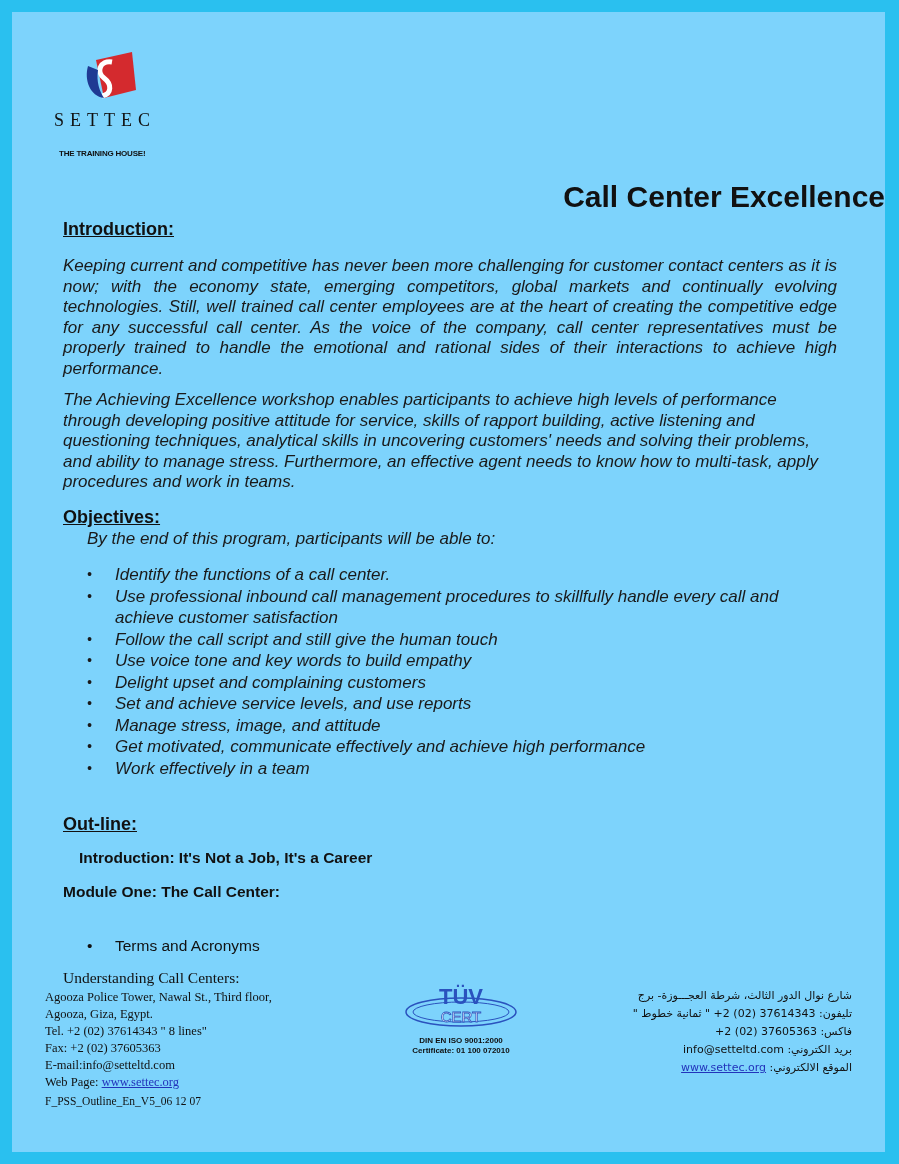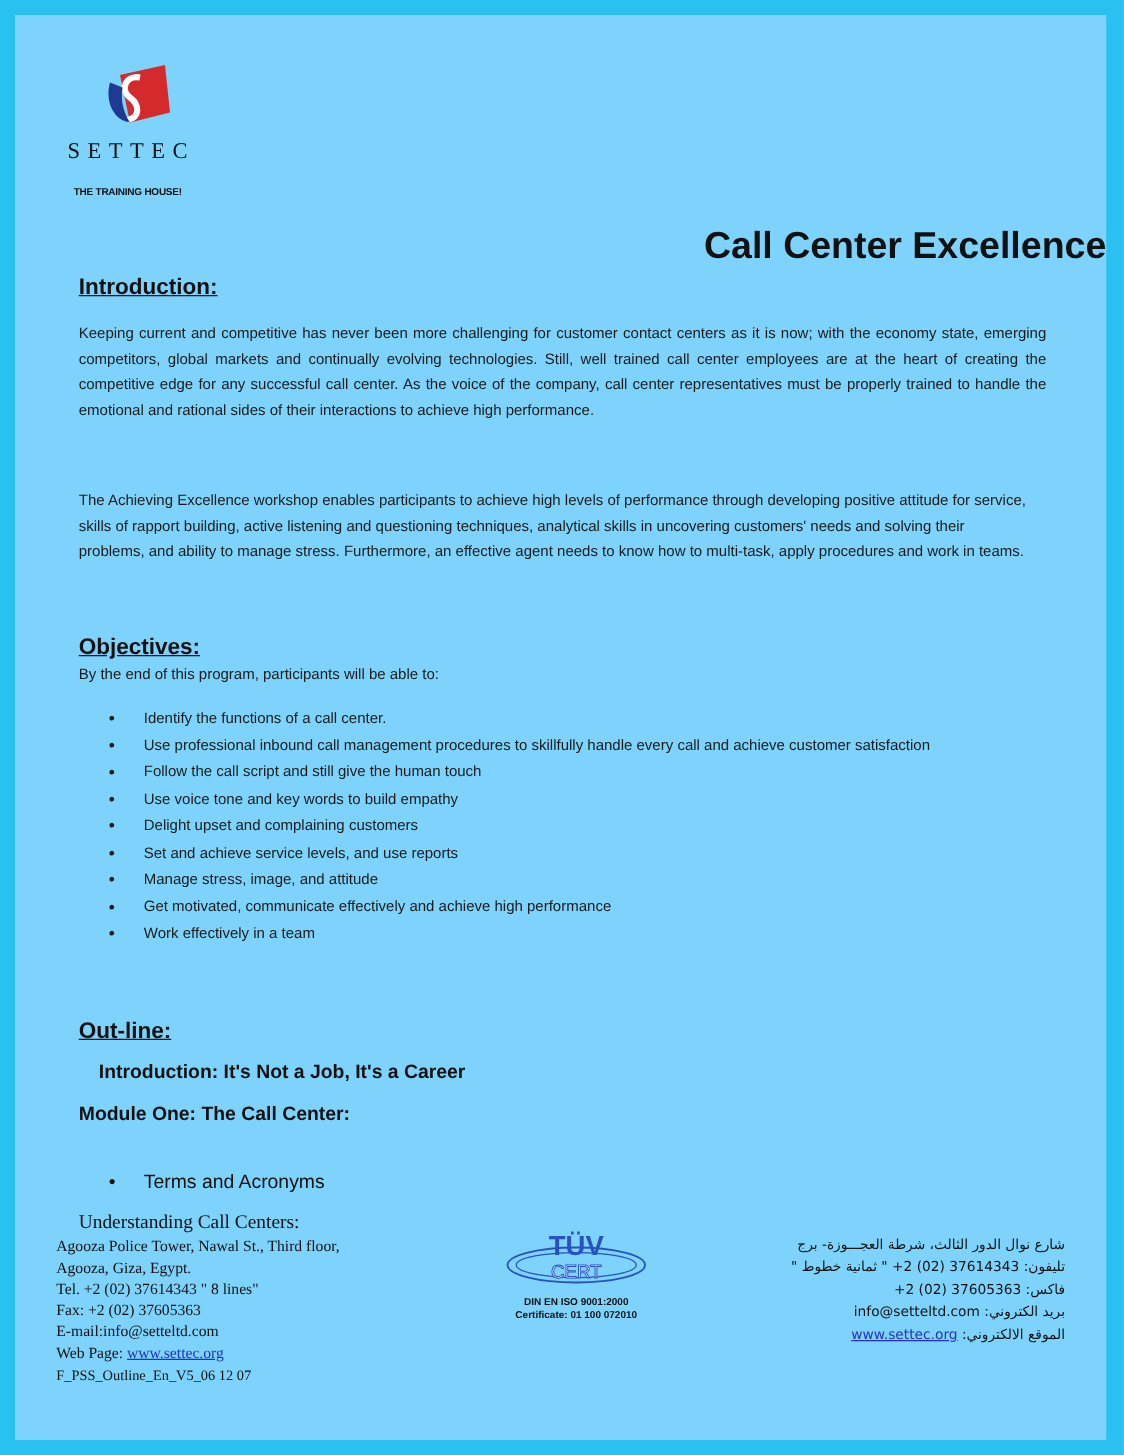--- a/index.html
+++ b/index.html
@@ -3,21 +3,21 @@
 <meta charset="utf-8">
 <style>
   html, body { margin:0; padding:0; }
   body { width:899px; height:1164px; background:#2ac0ef; position:relative; overflow:hidden; }
   .page { position:absolute; left:12px; top:12px; width:873px; height:1140px; background:#7dd3fc; }
   .logo { position:absolute; left:42px; top:40px; width:120px; height:95px; }
   .logo-mark { position:absolute; left:28px; top:0px; width:54px; height:50px; }
   .logo-name { position:absolute; left:0; top:58px; font-family:"Liberation Serif", serif; font-size:18px; letter-spacing:6px; color:#111; }
   .logo-tag { position:absolute; left:5px; top:79px; font-family:"Liberation Sans", sans-serif; font-size:8px; font-weight:bold; color:#111; letter-spacing:-0.2px;margin-top:18px; }
   .title { position:absolute; left:0; width:873px; top:168px; text-align:right; font-family:"Liberation Sans", sans-serif; font-weight:bold; font-size:30px; color:#111; }
-  .body-text { font-family:"Liberation Sans Narrow","Liberation Sans", sans-serif; font-size:12px; color:#1a1a1a; line-height:20.5px; }
+  .body-text { font-family:"Liberation Sans Narrow","Liberation Sans", sans-serif; font-size:17px; color:#1a1a1a; line-height:20.5px;font-style:italic; }
   .h2 { position:absolute; left:51px; font-family:"Liberation Sans", sans-serif; font-weight:bold; font-size:18px; text-decoration:underline; color:#111; }
   .para { position:absolute; left:51px; width:774px; text-align:justify; }
   .para.left { text-align:left; }
   ul.obj { position:absolute; left:75px; top:565px; margin:0; padding:0; list-style:none; width:720px; }
   ul.obj li { position:relative; padding-left:28px; margin:0; line-height:21.5px; }
   ul.obj li::before { content:"•"; position:absolute; left:0; top:0; font-size:14px; }
   .outline-item { position:absolute; left:51px; font-family:"Liberation Sans", sans-serif; font-size:15.5px; color:#111; }
   .outline-item.bold { font-weight:bold; }
   .footer-left { position:absolute; left:33px; top:977px; font-family:"Liberation Serif", serif; font-size:12.5px; line-height:17px; color:#111; }
   .footer-left a, .footer-right a { color:#2233bb; text-decoration:underline; }
@@ -42,21 +42,21 @@
     <div class="logo-tag">THE TRAINING HOUSE!</div>
   </div>
 
   <div class="title">Call Center Excellence</div>
 
   <div class="h2" style="top:207px;">Introduction:</div>
   <div class="para body-text" style="top:244px;">Keeping current and competitive has never been more challenging for customer contact centers as it is now; with the economy state, emerging competitors, global markets and continually evolving technologies. Still, well trained call center employees are at the heart of creating the competitive edge for any successful call center. As the voice of the company, call center representatives must be properly trained to handle the emotional and rational sides of their interactions to achieve high performance.</div>
   <div class="para left body-text" style="top:378px; width:760px;">The Achieving Excellence workshop enables participants to achieve high levels of performance through developing positive attitude for service, skills of rapport building, active listening and questioning techniques, analytical skills in uncovering customers' needs and solving their problems, and ability to manage stress. Furthermore, an effective agent needs to know how to multi-task, apply procedures and work in teams.</div>
 
   <div class="h2" style="top:495px;">Objectives:</div>
-  <div class="para body-text" style="top:517px;">By the end of this program, participants will be able to:</div>
+  <div class="para body-text" style="top:517px;margin-left:24px;">By the end of this program, participants will be able to:</div>
 
   <ul class="obj body-text" style="left:75px; top:552px;">
     <li>Identify the functions of a call center.</li>
     <li>Use professional inbound call management procedures to skillfully handle every call and achieve customer satisfaction</li>
     <li>Follow the call script and still give the human touch</li>
     <li>Use voice tone and key words to build empathy</li>
     <li>Delight upset and complaining customers</li>
     <li>Set and achieve service levels, and use reports</li>
     <li>Manage stress, image, and attitude</li>
     <li>Get motivated, communicate effectively and achieve high performance</li>

